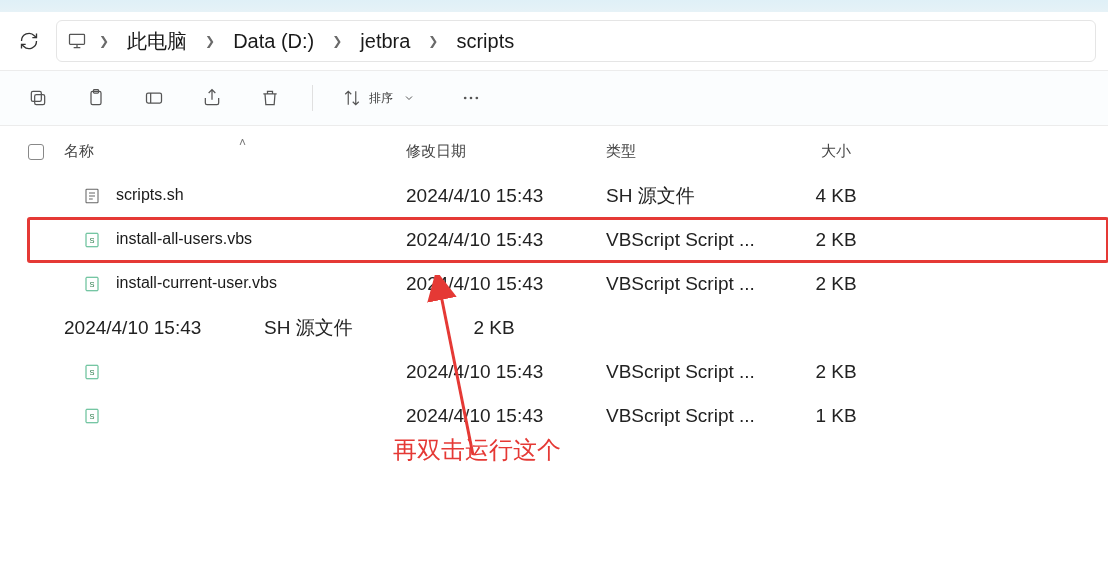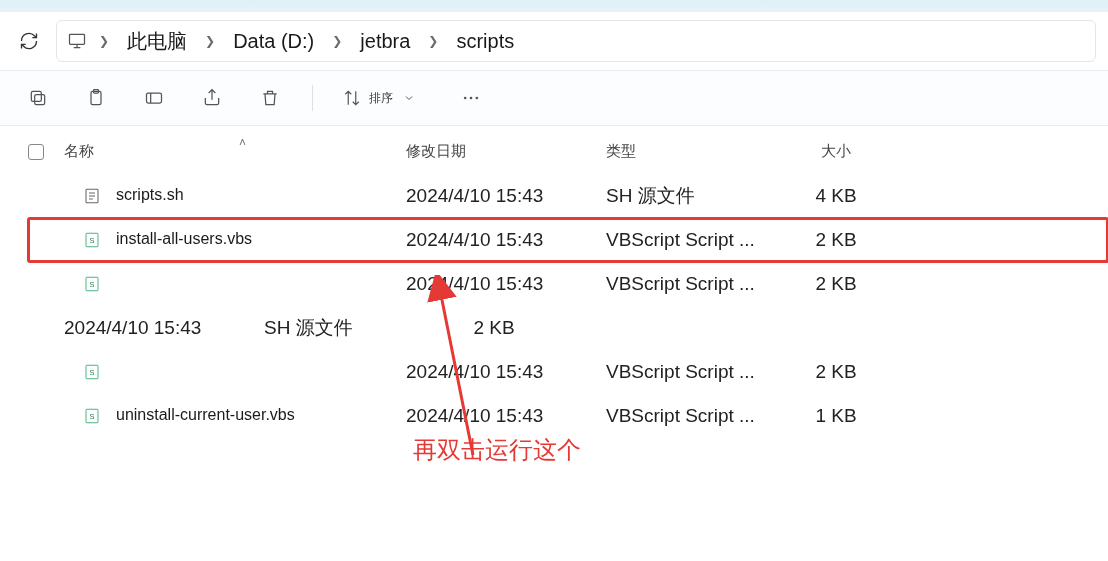--- a/index.html
+++ b/index.html
@@ -103,21 +103,21 @@
     .hdr .col-name, .hdr .col-date, .hdr .col-type, .hdr .col-size {
       color:#444;
     }
     .annotation-arrow {
       position:absolute;
       left: 425px; top: 275px;
       pointer-events:none;
     }
     .annotation-text {
       position:absolute;
-      left: 413px; top: 434px;
+      left: 393px; top: 434px;
       color:#e53935;
       font-size:24px;
       font-weight:500;
       pointer-events:none;
     }
     svg { display:block; }
   </style>
 </head>
 <body>
 
@@ -246,20 +246,21 @@
       </div>
       <div class="row">
         <div class="col-chk"></div>
         <div class="col-name">
           <span class="icon-slot">
             <svg width="18" height="20" viewBox="0 0 24 24">
               <rect x="4" y="3" width="16" height="18" rx="1" fill="#fff" stroke="#3a7" stroke-width="1.2"></rect>
               <text x="12" y="16" font-size="10" text-anchor="middle" fill="#2a7a4a" font-family="sans-serif">S</text>
             </svg>
           </span>
+          <span>install-current-user.vbs</span>
         </div>
         <div class="col-date">2024/4/10 15:43</div>
         <div class="col-type">VBScript Script ...</div>
         <div class="col-size">2 KB</div>
       </div>
       <div class="row">
         <div class="col-chk"></div>
         <div class="col-date">2024/4/10 15:43</div>
         <div class="col-type">SH 源文件</div>
         <div class="col-size">2 KB</div>
@@ -280,21 +281,20 @@
       </div>
       <div class="row">
         <div class="col-chk"></div>
         <div class="col-name">
           <span class="icon-slot">
             <svg width="18" height="20" viewBox="0 0 24 24">
               <rect x="4" y="3" width="16" height="18" rx="1" fill="#fff" stroke="#3a7" stroke-width="1.2"></rect>
               <text x="12" y="16" font-size="10" text-anchor="middle" fill="#2a7a4a" font-family="sans-serif">S</text>
             </svg>
           </span>
-          <span>uninstall-current-user.vbs</span>
         </div>
         <div class="col-date">2024/4/10 15:43</div>
         <div class="col-type">VBScript Script ...</div>
         <div class="col-size">1 KB</div>
       </div>
     </div>
 </div>
 
 <svg class="annotation-arrow" width="60" height="190">
   <defs>

